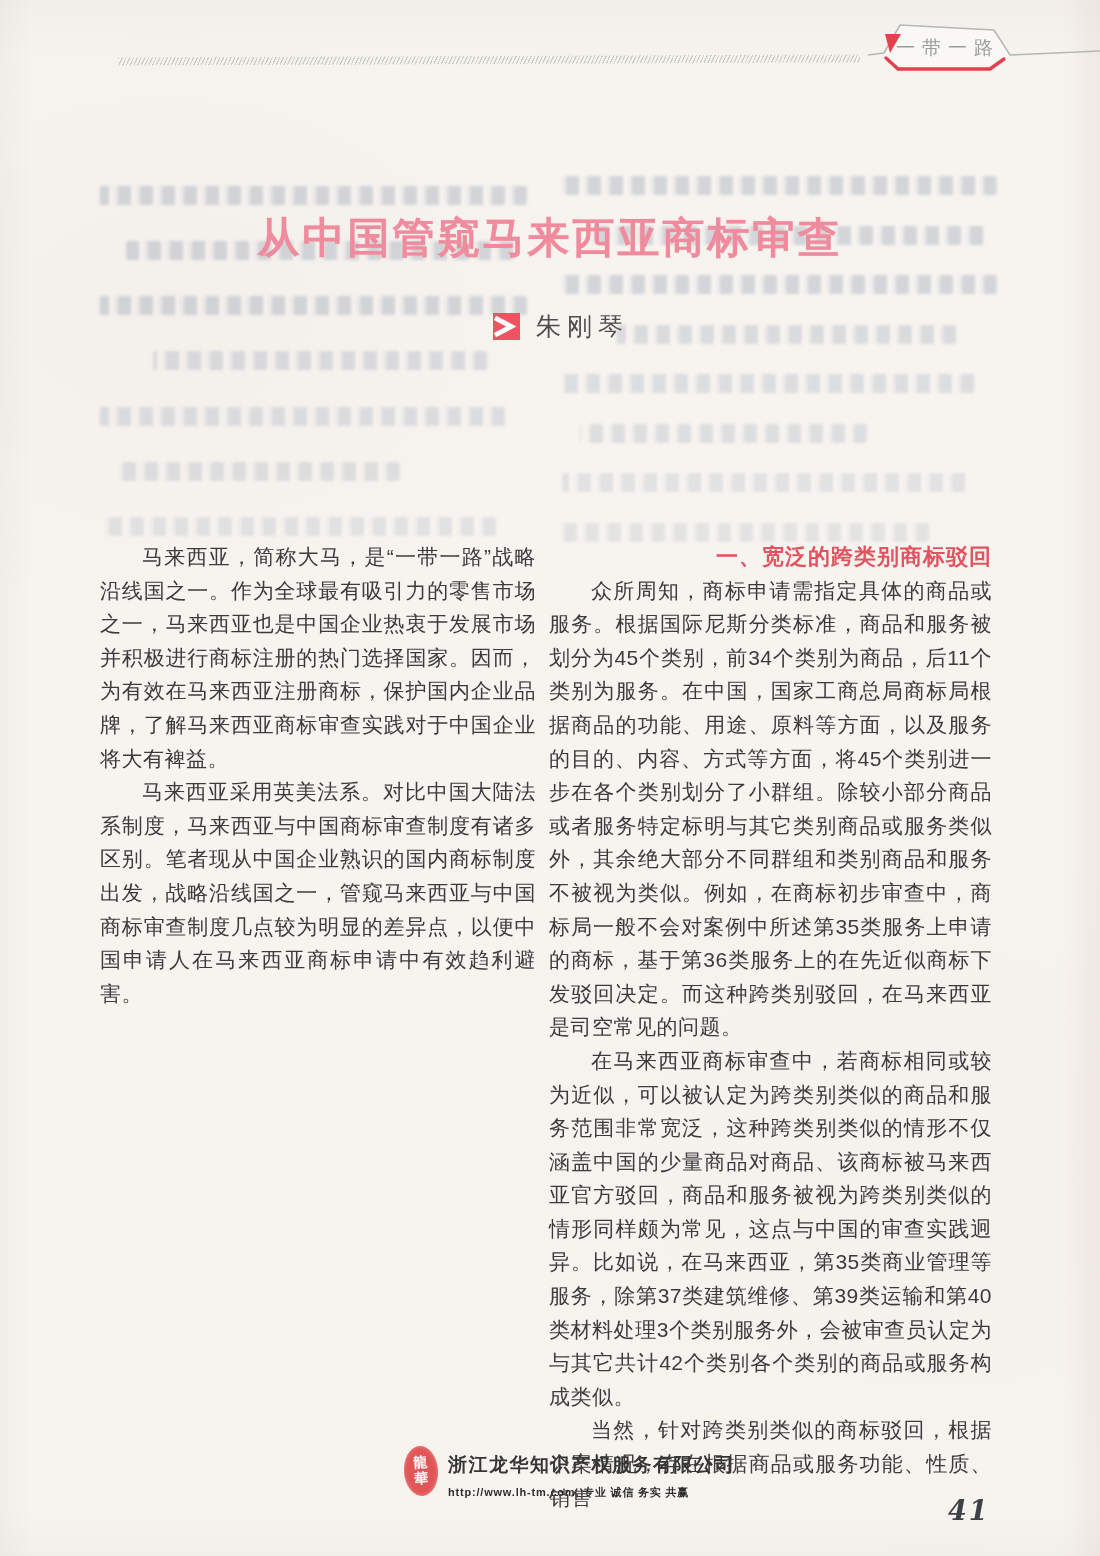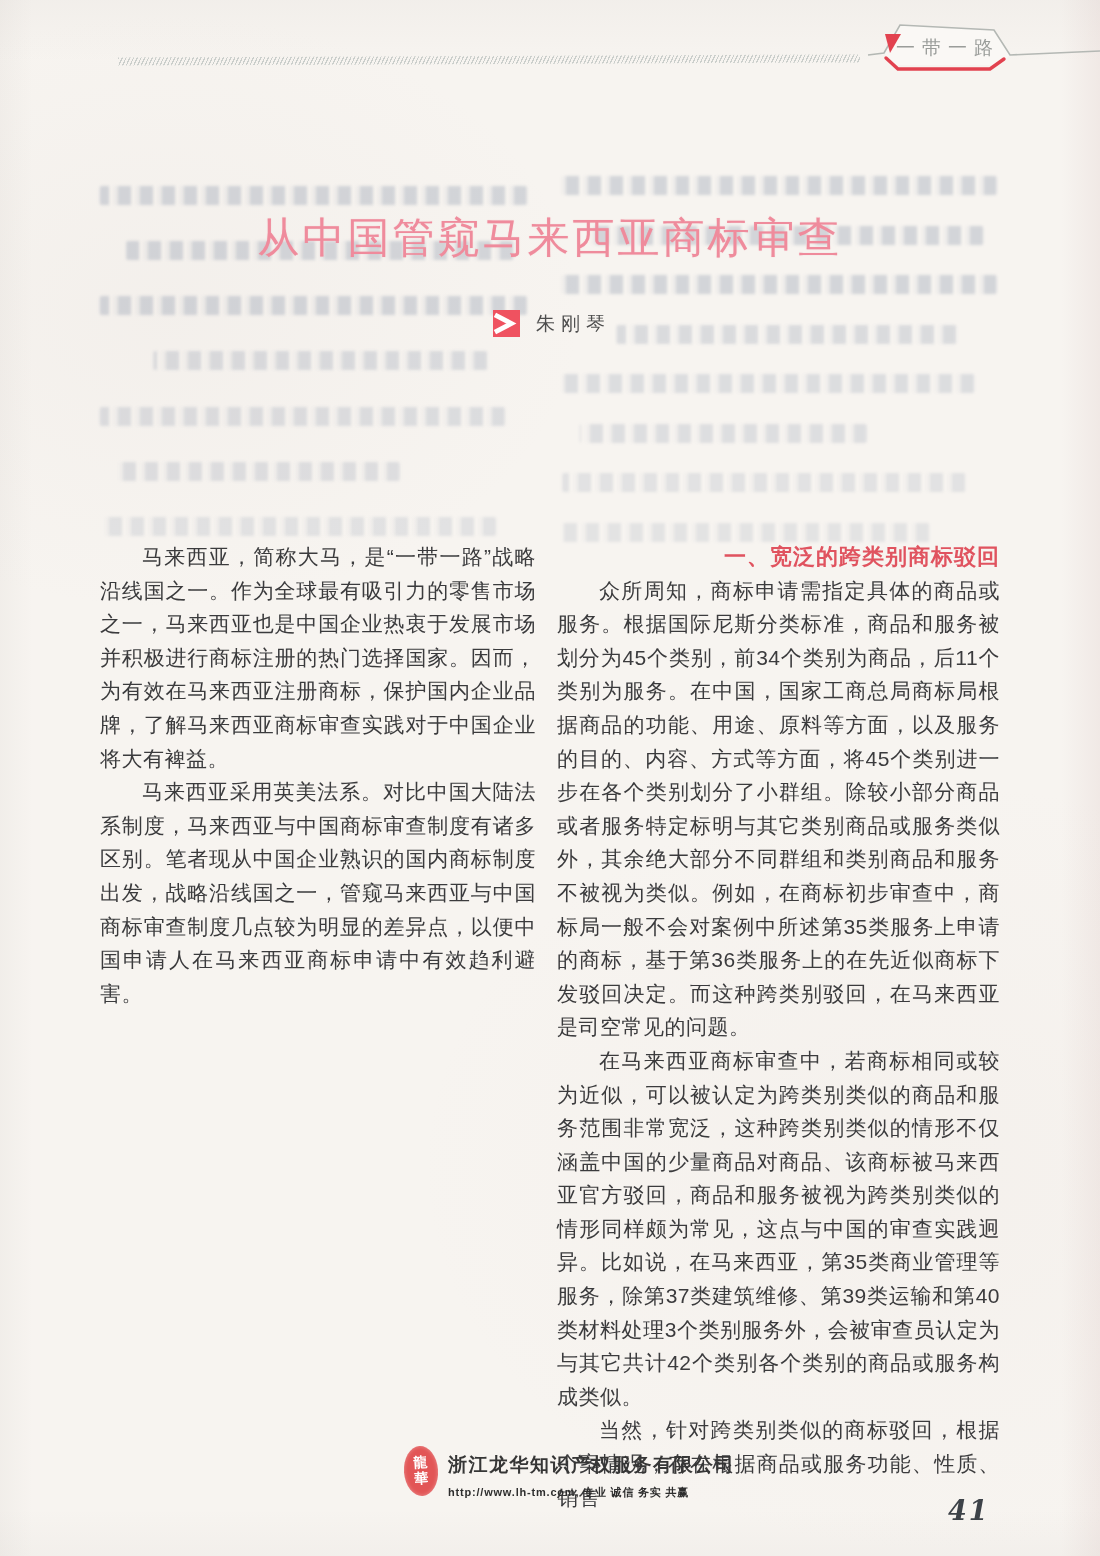--- a/index.html
+++ b/index.html
@@ -25,38 +25,38 @@
     position:absolute;left:118px;top:56px;width:742px;height:8px;z-index:1;
     background:repeating-linear-gradient(115deg,#c3c8c5 0 1.2px,transparent 1.2px 3.4px);
     opacity:.85;transform:rotate(-0.25deg);
   }
   .corner-banner{position:absolute;left:840px;top:12px;width:260px;height:74px;z-index:2;}
 
   
   .article-title{
     position:absolute;left:0;top:182px;width:100%;z-index:3;
     text-align:center;
-    font-size:42px;font-weight:normal;letter-spacing:3px;
+    font-size:42px;font-weight:bold;letter-spacing:3px;
     color:#ef8b9c;
     text-shadow:0 0 1px rgba(239,139,156,.45);
   }
   .author-row{
     position:absolute;left:493px;top:310px;z-index:3;
     display:flex;align-items:center;gap:16px;
   }
   .author-icon{width:27px;height:27px;display:block;}
   .author-name{
     font-family:"Liberation Serif","DejaVu Serif",serif;
-    font-size:19px;letter-spacing:6px;color:#4d4d4d;
+    font-size:25px;letter-spacing:6px;color:#4d4d4d;
   }
 
   
   .body-columns{
     position:absolute;left:100px;top:540px;width:906px;z-index:3;
-    display:flex;gap:21px;
+    display:flex;gap:13px;
   }
   .col{width:436px;}
   .col.right{width:443px;}
   .col p{
     margin:0;
     font-size:21px;line-height:33.6px;
     color:#3b3b3d;
     text-align:justify;text-justify:inter-character;
     text-indent:2em;
     letter-spacing:0.5px;

